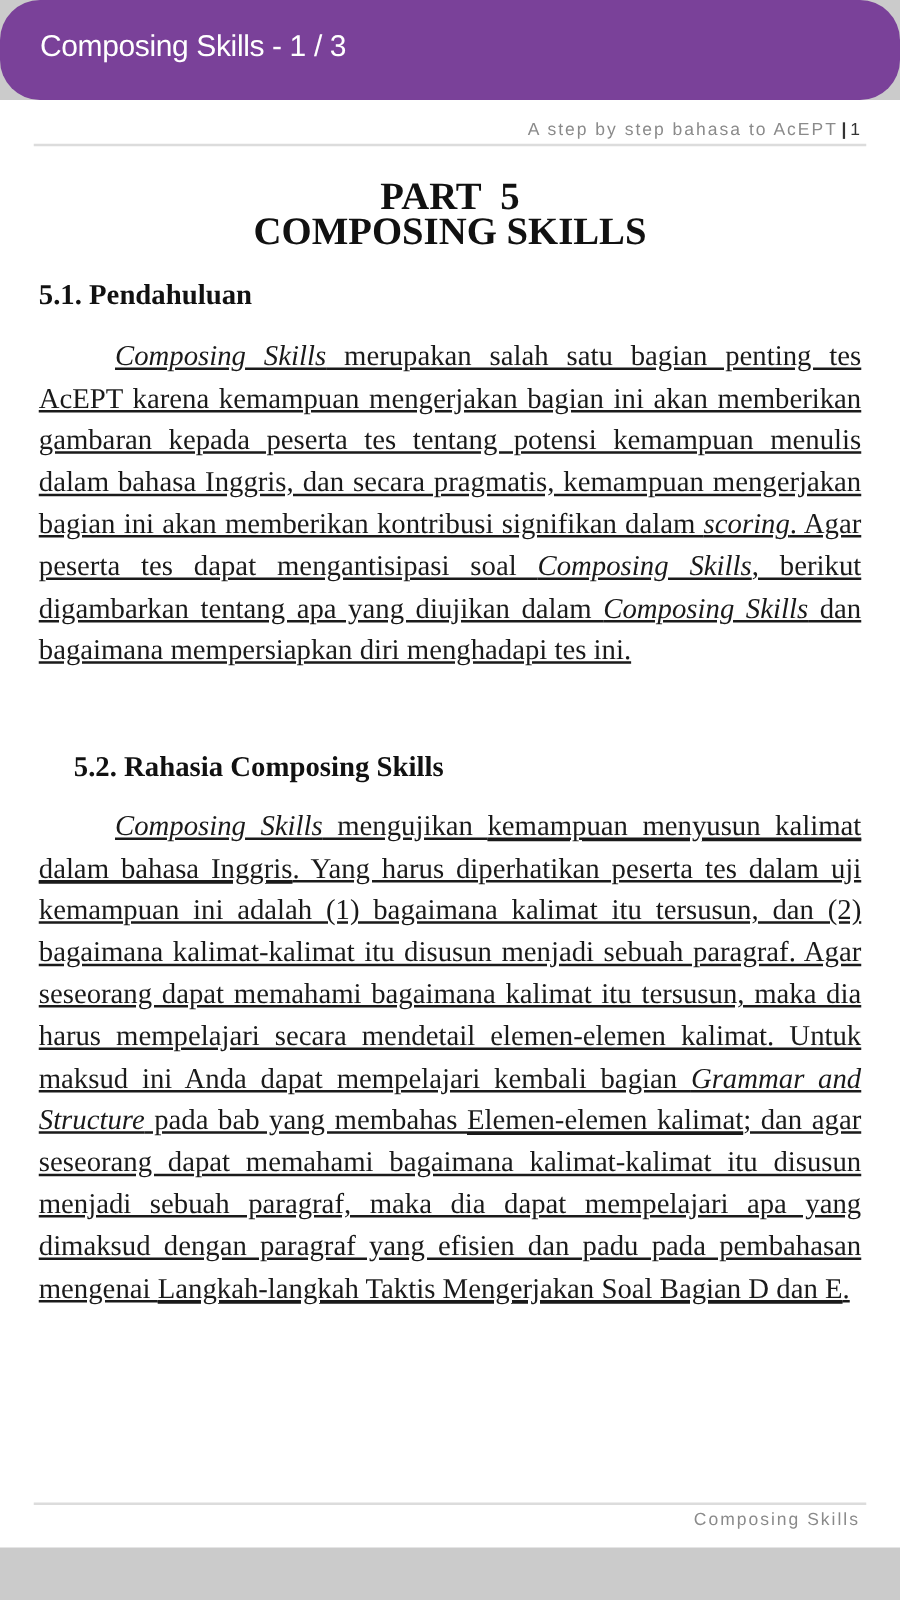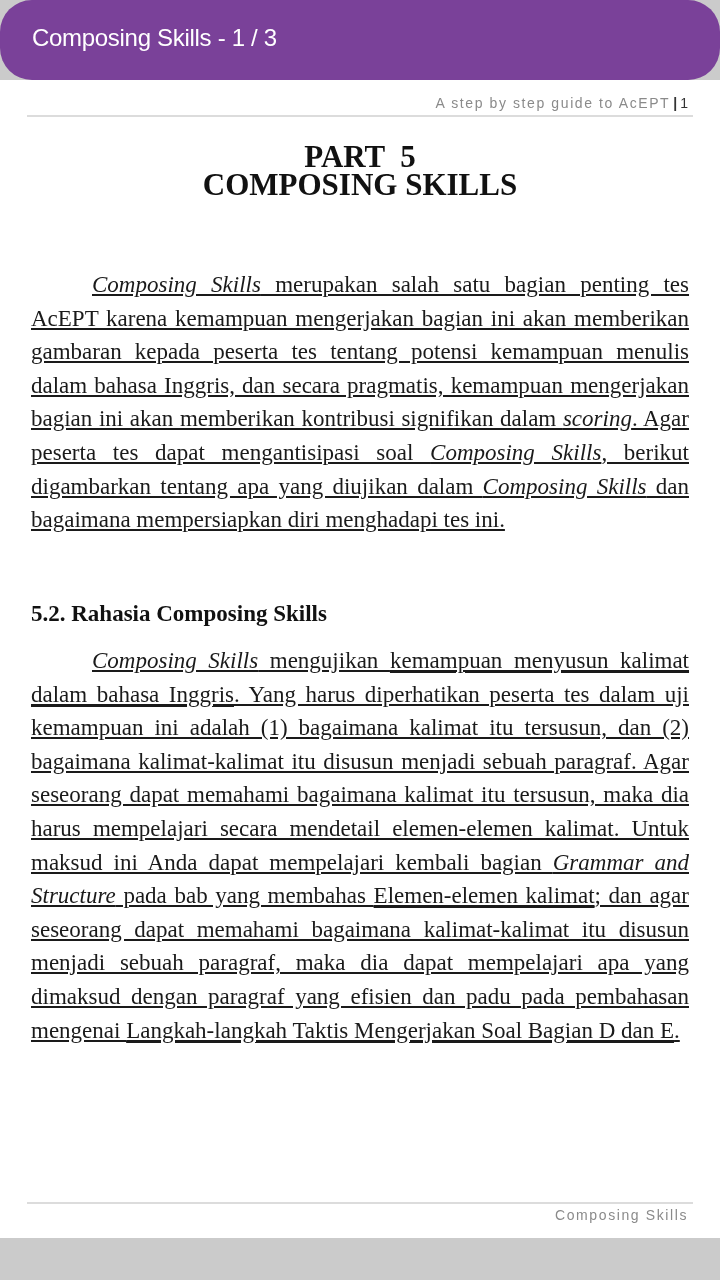--- a/index.html
+++ b/index.html
@@ -9,45 +9,46 @@
   .page { position:absolute; left:0; top:80px; width:720px; height:1158px; background:#fff; }
   .running-head { position:absolute; right:32px; top:15px; font-family:"Liberation Sans", sans-serif; font-size:14px; letter-spacing:1.6px; color:#8a8a8a; }
   .running-head .num { color:#333; letter-spacing:0; }
   .running-head .sep { color:#333; letter-spacing:0; font-weight:bold; margin:0 3px; }
   .rule-top { position:absolute; left:27px; top:35px; width:666px; height:2px; background:#dcdcdc; }
   .part { position:absolute; left:0; width:720px; text-align:center; font-weight:bold; font-size:31px; color:#111; }
   .part1 { top:59px; }
   .part2 { top:87px; }
   .h2 { position:absolute; left:31px; font-weight:bold; font-size:23px; color:#111; }
   .h2a { top:143px; }
-  .h2b { top:521px; }
+  .h2b { top:521px;margin-left:28px; }
   .para { position:absolute; left:31px; width:658px; font-size:23px; line-height:33.6px; color:#1a1a1a; text-align:justify; text-indent:61px;text-decoration:underline; }
   .para1 { top:188px; }
   .para2 { top:564px; }
   .para i { font-style:italic; }
   .para u { text-decoration:underline; text-underline-offset:3px; }
   .rule-bot { position:absolute; left:27px; top:1122px; width:666px; height:2px; background:#dcdcdc; }
   .running-foot { position:absolute; right:32px; top:1127px; font-family:"Liberation Sans", sans-serif; font-size:14px; letter-spacing:1.6px; color:#8a8a8a; }
 </style>
 </head>
 <body>
 
 <div class="appbar">
   <span class="title">Composing Skills - 1 / 3</span>
 </div>
 
 <div class="page">
   <div class="running-head">
-    <span>A step by step guide to AcEPT</span><span class="sep">|</span><span class="num">1</span>
+    <span>A step by step bahasa to AcEPT</span><span class="sep">|</span><span class="num">1</span>
   </div>
   <div class="rule-top"></div>
 
   <div class="part part1" style="white-space:pre;">PART  5</div>
   <div class="part part2">COMPOSING SKILLS</div>
 
+  <div class="h2 h2a">5.1. Pendahuluan</div>
   <p class="para para1" style="margin:0;"><i>Composing Skills</i><span> merupakan salah satu bagian penting tes AcEPT karena kemampuan mengerjakan bagian ini akan memberikan gambaran kepada peserta tes tentang potensi kemampuan menulis dalam bahasa Inggris, dan secara pragmatis, kemampuan mengerjakan bagian ini akan memberikan kontribusi signifikan dalam </span><i>scoring</i><span>. Agar peserta tes dapat mengantisipasi soal </span><i>Composing Skills</i><span>, berikut digambarkan tentang apa yang diujikan dalam </span><i>Composing Skills</i><span> dan bagaimana mempersiapkan diri menghadapi tes ini.</span></p>
 
   <div class="h2 h2b">5.2. Rahasia Composing Skills</div>
   <p class="para para2" style="margin:0;"><i>Composing Skills</i><span> mengujikan </span><u>kemampuan menyusun kalimat dalam bahasa Inggris</u><span>. Yang harus diperhatikan peserta tes dalam uji kemampuan ini adalah (1) bagaimana kalimat itu tersusun, dan (2) bagaimana kalimat-kalimat itu disusun menjadi sebuah paragraf.  Agar seseorang dapat memahami bagaimana kalimat itu tersusun, maka dia harus mempelajari secara mendetail elemen-elemen kalimat. Untuk maksud ini Anda dapat mempelajari kembali bagian </span><i>Grammar and Structure</i><span> pada bab yang membahas </span><u>Elemen-elemen kalimat</u><span>; dan agar seseorang dapat memahami bagaimana kalimat-kalimat itu disusun menjadi sebuah paragraf, maka dia dapat mempelajari  apa yang dimaksud dengan paragraf yang efisien dan padu pada pembahasan mengenai </span><u>Langkah-langkah Taktis Mengerjakan Soal Bagian D dan E</u><span>.</span></p>
 
   <div class="rule-bot"></div>
   <div class="running-foot">Composing Skills</div>
 </div>
 
 </body></html>

